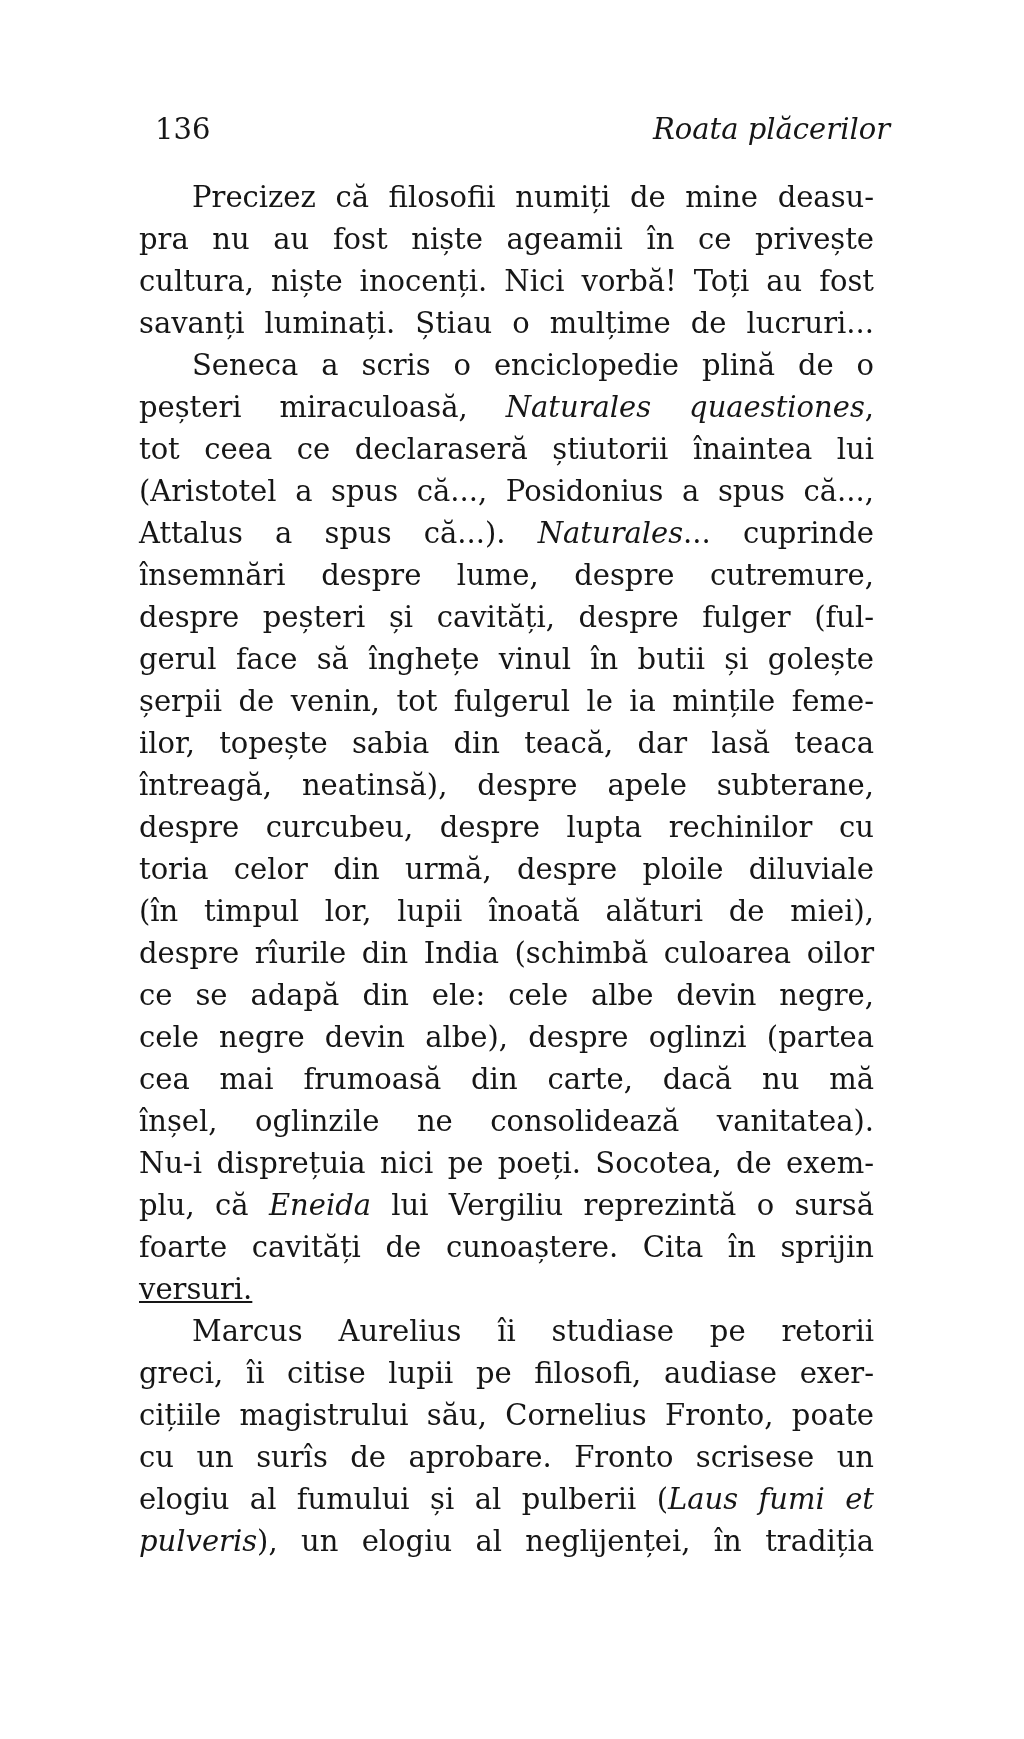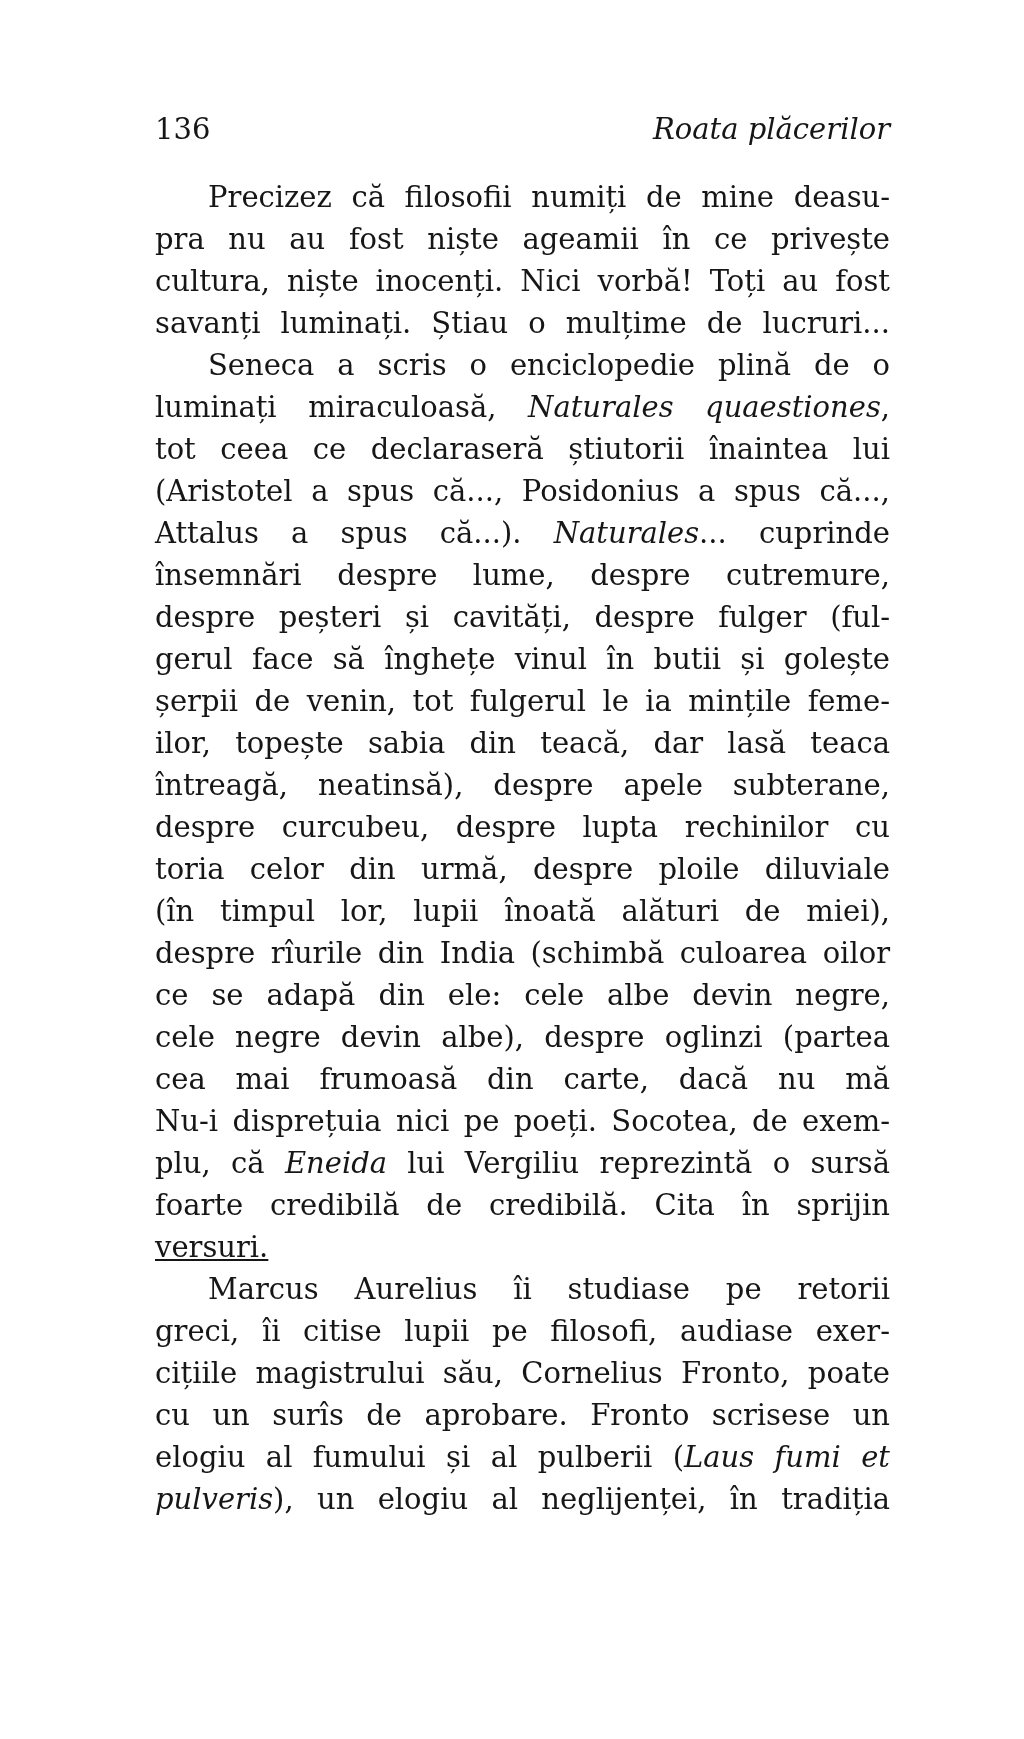--- a/index.html
+++ b/index.html
@@ -20,21 +20,21 @@
     width: 735px;
     display: flex;
     justify-content: space-between;
     align-items: baseline;
     font-size: 29px;
     line-height: 34px;
   }
   .run-title { font-style: italic; }
   .pagebody {
     position: absolute;
-    left: 144px;
+    left: 128px;
     top: 176px;
     width: 735px;
     font-size: 29px;
     line-height: 42px;
   }
   .line {
     text-align: justify;
     text-align-last: justify;
     text-justify: inter-word;
   }
@@ -52,40 +52,41 @@
   </div>
   <div class="pagebody">
       <div>
         <div class="line indent"><span>Precizez că filosofii numiți de mine deasu-</span></div>
         <div class="line"><span>pra nu au fost niște ageamii în ce privește</span></div>
         <div class="line"><span>cultura, niște inocenți. Nici vorbă! Toți au fost</span></div>
         <div class="line"><span>savanți luminați. Știau o mulțime de lucruri...</span></div>
       </div>
       <div>
         <div class="line indent"><span>Seneca a scris o enciclopedie plină de o</span></div>
-        <div class="line"><span>luminați miraculoasă, </span><span class="it">Naturales quaestiones</span><span>,</span></div>
+        <div class="line"><span>peșteri miraculoasă, </span><span class="it">Naturales quaestiones</span><span>,</span></div>
         <div class="line"><span>tot ceea ce declaraseră știutorii înaintea lui</span></div>
         <div class="line"><span>(Aristotel a spus că..., Posidonius a spus că...,</span></div>
         <div class="line"><span>Attalus a spus că...). </span><span class="it">Naturales</span><span>... cuprinde</span></div>
         <div class="line"><span>însemnări despre lume, despre cutremure,</span></div>
         <div class="line"><span>despre peșteri și cavități, despre fulger (ful-</span></div>
         <div class="line"><span>gerul face să înghețe vinul în butii și golește</span></div>
         <div class="line"><span>șerpii de venin, tot fulgerul le ia mințile feme-</span></div>
         <div class="line"><span>ilor, topește sabia din teacă, dar lasă teaca</span></div>
         <div class="line"><span>întreagă, neatinsă), despre apele subterane,</span></div>
         <div class="line"><span>despre curcubeu, despre lupta rechinilor cu</span></div>
         <div class="line"><span>toria celor din urmă, despre ploile diluviale</span></div>
         <div class="line"><span>(în timpul lor, lupii înoată alături de miei),</span></div>
         <div class="line"><span>despre rîurile din India (schimbă culoarea oilor</span></div>
         <div class="line"><span>ce se adapă din ele: cele albe devin negre,</span></div>
         <div class="line"><span>cele negre devin albe), despre oglinzi (partea</span></div>
         <div class="line"><span>cea mai frumoasă din carte, dacă nu mă</span></div>
+        <div class="line"><span>înșel, oglinzile ne consolidează vanitatea).</span></div>
         <div class="line"><span>Nu-i disprețuia nici pe poeți. Socotea, de exem-</span></div>
         <div class="line"><span>plu, că </span><span class="it">Eneida</span><span> lui Vergiliu reprezintă o sursă</span></div>
-        <div class="line"><span>foarte credibilă de credibilă. Cita în sprijin</span></div>
+        <div class="line"><span>foarte cavități de cunoaștere. Cita în sprijin</span></div>
         <div class="line last"><span>versuri.</span></div>
       </div>
       <div>
         <div class="line indent"><span>Marcus Aurelius îi studiase pe retorii</span></div>
         <div class="line"><span>greci, îi citise lupii pe filosofi, audiase exer-</span></div>
         <div class="line"><span>cițiile magistrului său, Cornelius Fronto, poate</span></div>
         <div class="line"><span>cu un surîs de aprobare. Fronto scrisese un</span></div>
         <div class="line"><span>elogiu al fumului și al pulberii (</span><span class="it">Laus fumi et</span></div>
         <div class="line"><span class="it">pulveris</span><span>), un elogiu al neglijenței, în tradiția</span></div>
       </div>

